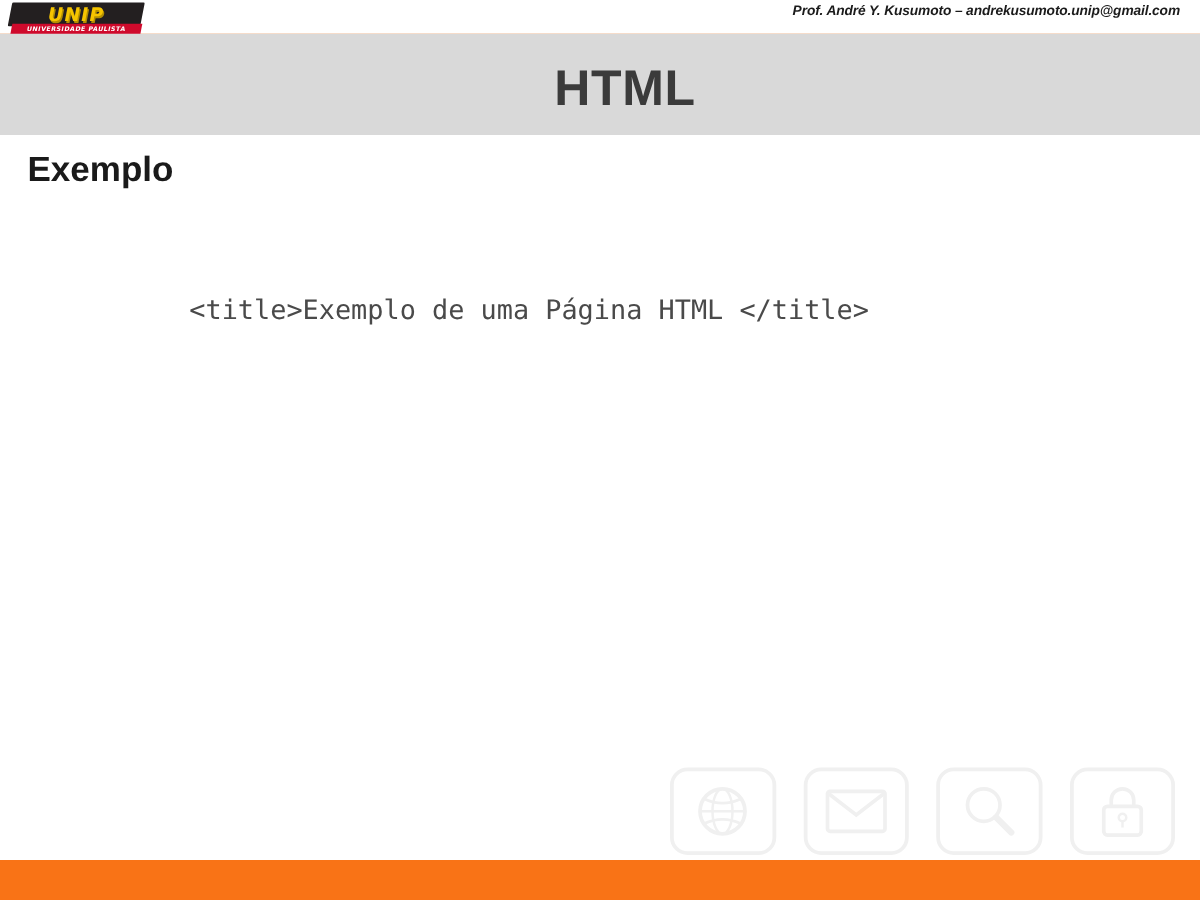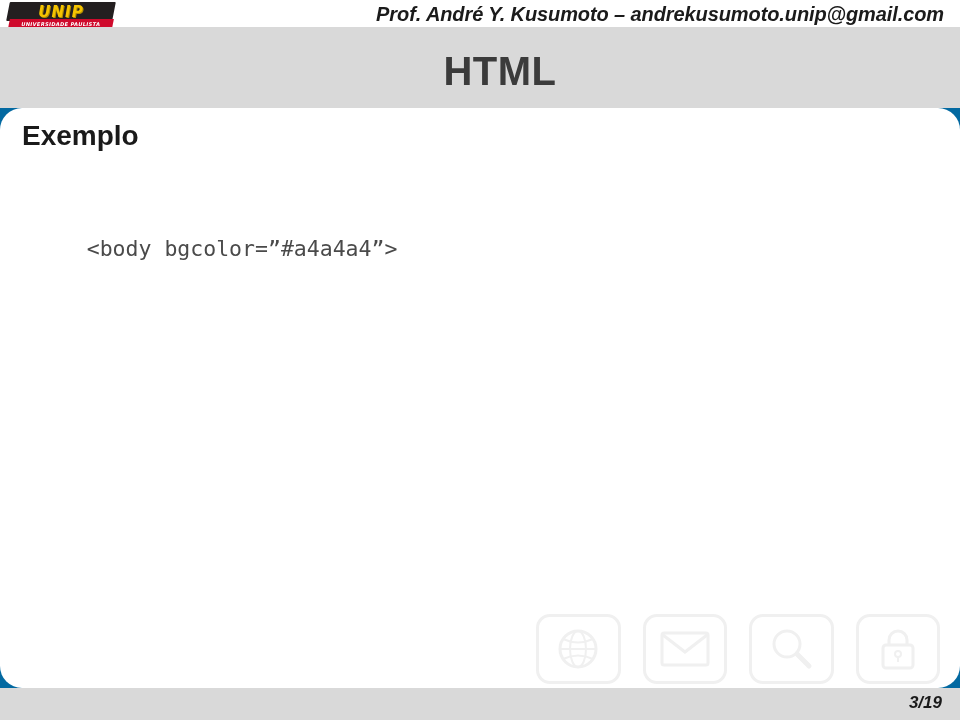--- a/index.html
+++ b/index.html
@@ -13,21 +13,21 @@
     font-family: "Liberation Sans", sans-serif;
     overflow: hidden;
     position: relative;
   }
 
   
   .slide {
     position: relative;
     width: 960px;
     height: 720px;
-    background: #0369a1;
+    background: #f97316;
     overflow: hidden;
   }
 
   
   .header-bar {
     position: absolute;
     left: 0;
     top: 0;
     width: 960px;
     height: 27px;
@@ -86,21 +86,21 @@
     white-space: nowrap;
     overflow: hidden;
   }
   .author-line {
     position: absolute;
     right: 16px;
     top: 3px;
     font-family: "Liberation Sans", sans-serif;
     font-weight: bold;
     font-style: italic;
-    font-size: 20px;
+    font-size: 11px;
     color: #1b1b1b;
     white-space: nowrap;
     letter-spacing: -0.1px;
   }
 
   
   .title-band {
     position: absolute;
     left: 0;
     top: 27px;
@@ -123,21 +123,20 @@
   }
 
   
   .content {
     position: absolute;
     left: 0;
     top: 108px;
     width: 960px;
     height: 580px;
     background: #ffffff;
-    border-radius: 22px;
   }
   .section-head {
     position: absolute;
     left: 22px;
     top: 12px;
     font-family: "Liberation Sans", sans-serif;
     font-weight: bold;
     font-size: 28px;
     color: #1a1a1a;
   }
@@ -218,21 +217,21 @@
   </div>
 
   <div class="title-band">
     <div class="slide-title">HTML</div>
   </div>
 
   <div class="content">
     <div class="section-head">Exemplo</div>
 
     <div class="code-block">
-      <span class="code-line">     &lt;body bgcolor=”#a4a4a4”&gt;</span>
+      <span class="code-line">          &lt;title&gt;Exemplo de uma Página HTML &lt;/title&gt;</span>
       
       
       
       
       
     </div>
 
     <div class="watermarks">
 
       <div class="wm">
@@ -264,17 +263,14 @@
           <path d="M13 21 V15 a9 9 0 0 1 18 0 V21" fill="none" stroke="#f0f0f0" stroke-width="3"></path>
           <rect x="7" y="20" width="30" height="23" rx="3" fill="none" stroke="#f0f0f0" stroke-width="3"></rect>
           <circle cx="22" cy="29" r="3" fill="none" stroke="#f0f0f0" stroke-width="2"></circle>
           <line x1="22" y1="31" x2="22" y2="37" stroke="#f0f0f0" stroke-width="2"></line>
         </svg>
       </div>
 
     </div>
   </div>
 
-  <div class="footer-band">
-    <div class="page-num">3/19</div>
-  </div>
 
 </div>
 
 </body></html>

